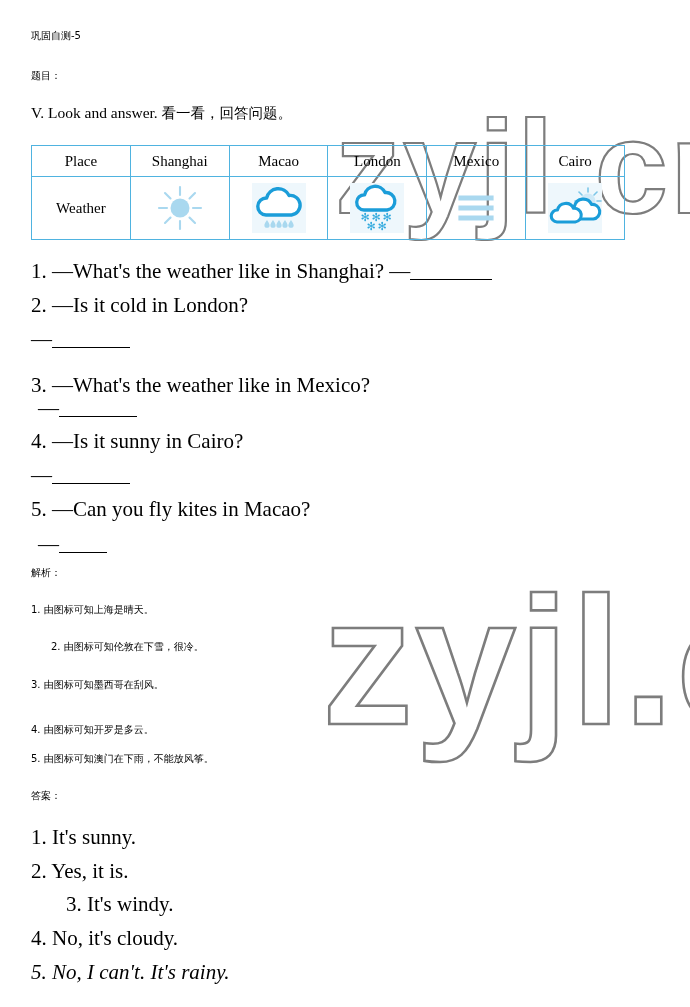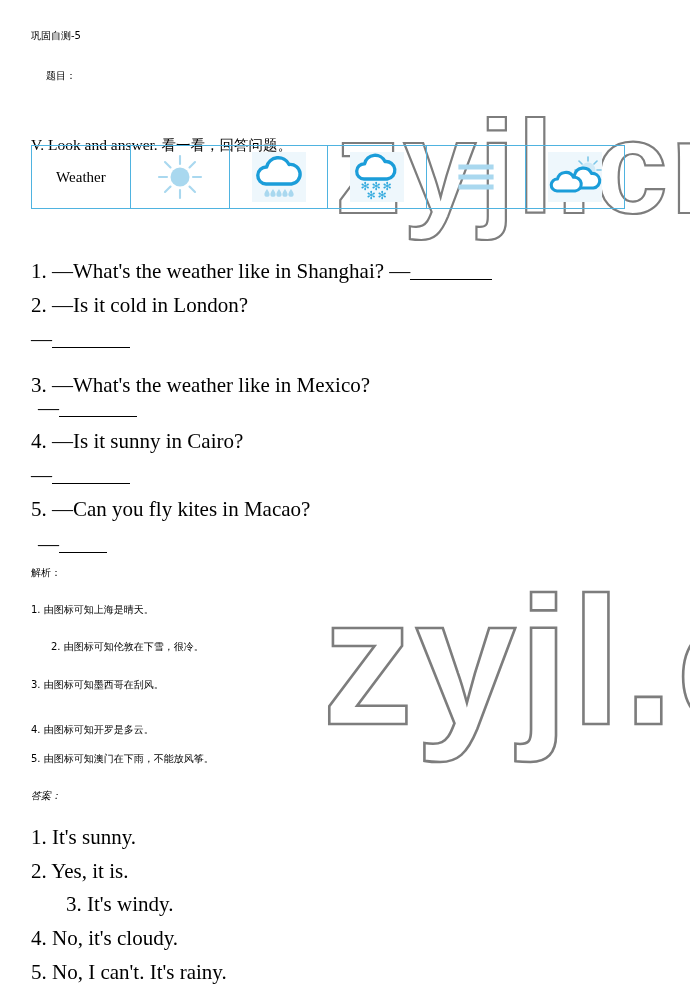--- a/index.html
+++ b/index.html
@@ -105,27 +105,35 @@
   .icon-wrap svg { display: block; }
 </style>
 </head>
 <body>
 
 <div class="page">
 
   <div class="wm wm-top">zyjl.cn</div>
 
   <div class="line cn" style="top:30px;">巩固自测-5</div>
-  <div class="line cn" style="top:70px;margin-left:15px;">题目：</div>
-  <div class="line mixed" style="top:104px;margin-top:32px;">
+  <div class="line cn" style="top:70px;">题目：</div>
+  <div class="line mixed" style="top:104px;">
     <span>V. Look and answer.&nbsp;</span><span class="han">看一看，回答问题。</span>
   </div>
 
   <table class="wtable">
     <tbody>
+        <tr class="head">
+      <td>Place</td>
+      <td>Shanghai</td>
+      <td>Macao</td>
+      <td>London</td>
+      <td>Mexico</td>
+      <td>Cairo</td>
+    </tr>
     <tr class="body">
       <td>Weather</td>
 
       <td class="icon-cell">
         <div class="icon-wrap plain">
           <svg width="54" height="50" viewBox="0 0 54 50">
             <circle cx="27" cy="25" r="9.5" fill="#a9d8ef"></circle>
             <g stroke="#a9d8ef" stroke-width="2.1" stroke-linecap="round">
               <line x1="27" y1="4" x2="27" y2="12"></line>
               <line x1="27" y1="38" x2="27" y2="46"></line>
@@ -241,20 +249,20 @@
 
   <div class="wm wm-bottom">zyjl.c</div>
 
   <div class="line cn" style="top:567px;">解析：</div>
   <div class="line cn" style="top:604px;">1. 由图标可知上海是晴天。</div>
   <div class="line cn" style="top:641px;margin-left:20px;">2. 由图标可知伦敦在下雪，很冷。</div>
   <div class="line cn" style="top:679px;">3. 由图标可知墨西哥在刮风。</div>
   <div class="line cn" style="top:716px;margin-top:8px;">4. 由图标可知开罗是多云。</div>
   <div class="line cn" style="top:753px;">5. 由图标可知澳门在下雨，不能放风筝。</div>
 
-  <div class="line cn" style="top:790px;font-style:italic;">答案：</div>
+  <div class="line cn" style="top:790px;">答案：</div>
   <div class="line" style="top:825px;">1. It's sunny.</div>
   <div class="line" style="top:859px;">2. Yes, it is.</div>
   <div class="line" style="top:892px;margin-left:35px;">3. It's windy.</div>
   <div class="line" style="top:926px;">4. No, it's cloudy.</div>
-  <div class="line" style="top:960px;">5. No, I can't. It's rainy.</div>
+  <div class="line" style="top:960px;font-style:italic;">5. No, I can't. It's rainy.</div>
 
 </div>
 
 </body></html>

